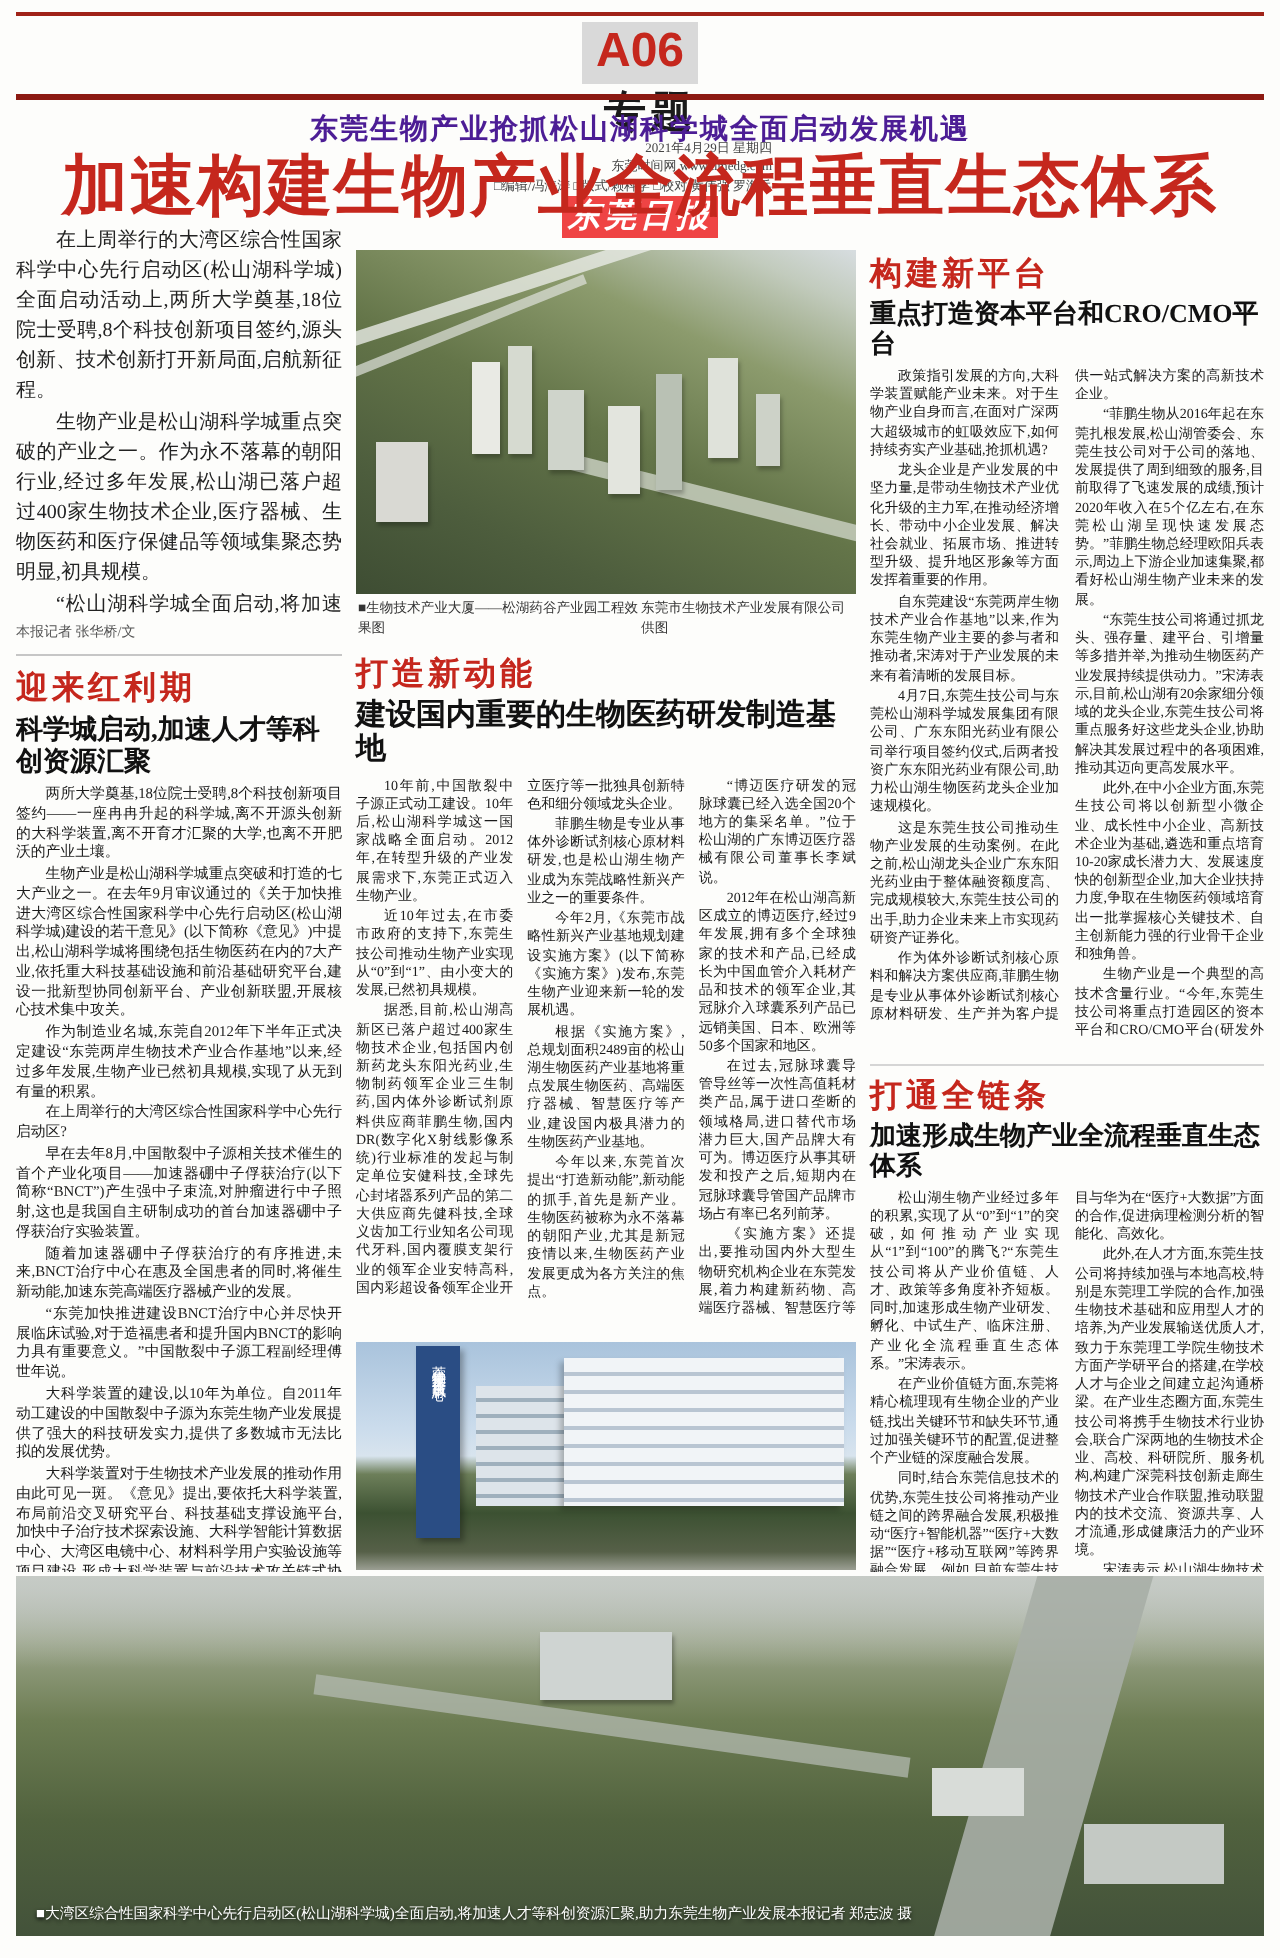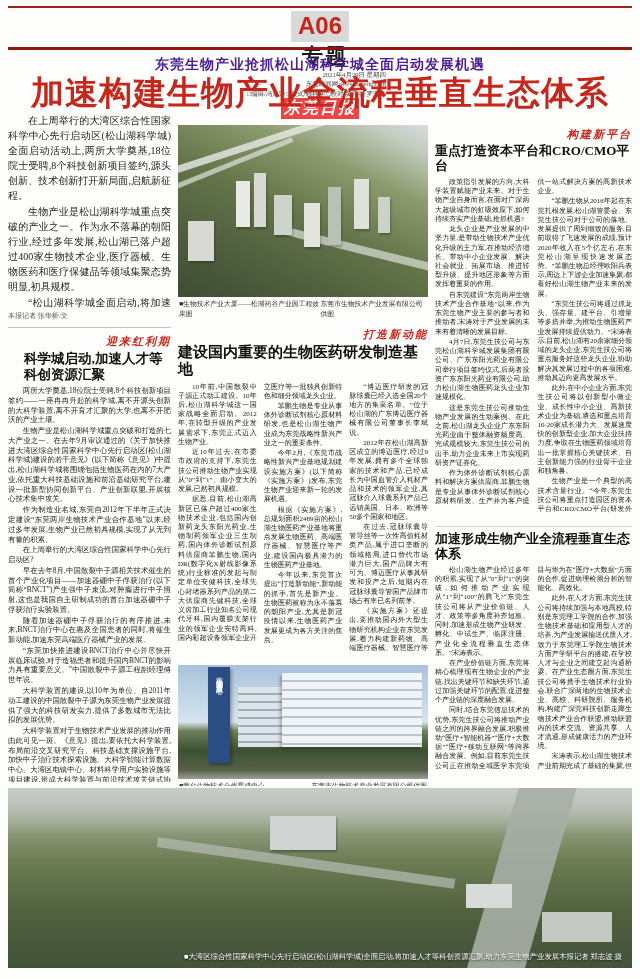--- a/index.html
+++ b/index.html
@@ -22,24 +22,24 @@
   .main-title{position:absolute;top:71px;left:0;width:100%;text-align:center;
               font-size:33px;font-weight:bold;color:#c5271d;letter-spacing:1px;white-space:nowrap;}
   
   .content{position:absolute;top:113px;left:8px;right:8px;height:673px;display:flex;gap:7px;overflow:hidden;}
   .col-left{width:163px;flex:none;}
   .col-mid{width:250px;flex:none;}
   .col-right{flex:1;min-width:0;}
   .para{margin:0 0 1px;text-indent:2em;text-align:justify;}
   .lead{height:196px;overflow:hidden;font-size:10px;line-height:1.5;color:#222;}
   .byline{text-align:left;font-size:7px;color:#555;margin:2px 2px 6px 0;}
-  .kicker{color:#c5271d;font-weight:bold;font-size:11px;text-align:right;letter-spacing:2px;margin:0 0 2px;font-style:italic;}
+  .kicker{color:#c5271d;font-weight:bold;font-size:16px;text-align:left;letter-spacing:2px;margin:0 0 2px;}
   .sec-head{font-weight:bold;color:#111;margin:0 0 4px;line-height:1.15;}
   .s1{border-top:1px solid #c6c6c6;padding-top:6px;}
-  .s1 .sec-head{font-size:13.5px;margin-left:16px;}
+  .s1 .sec-head{font-size:13.5px;}
   .s1 .body{height:396px;overflow:hidden;font-size:7.4px;line-height:1.32;}
   .s2 .sec-head{font-size:15px;}
   .s2 .body{height:276px;overflow:hidden;font-size:7px;line-height:1.32;columns:3;column-gap:7px;}
   .s3 .sec-head,.s4 .sec-head{font-size:13px;}
   .s3 .body{height:340px;overflow:hidden;font-size:7px;line-height:1.32;columns:2;column-gap:8px;}
   .s4 .body{height:206px;overflow:hidden;font-size:7px;line-height:1.32;columns:2;column-gap:8px;}
   .s3{margin-top:14px;}
   .s4{margin-top:8px;border-top:1px solid #d5d5d5;padding-top:5px;}
   
   .caption-row{display:flex;justify-content:space-between;font-size:6.8px;color:#333;margin:2px 1px 0;}
@@ -60,21 +60,21 @@
      display:flex;align-items:flex-start;justify-content:center;box-shadow:2px 2px 3px rgba(0,0,0,.3);}
   .photo-building .sign span{writing-mode:vertical-rl;color:#fff;font-size:7px;letter-spacing:1px;margin-top:4px;}
   .photo-aerial{position:absolute;left:8px;right:8px;top:788px;height:180px;overflow:hidden;
      background:linear-gradient(180deg,#b8bfba 0%,#9aa489 18%,#6d7d53 40%,#51623e 68%,#43523a 100%);}
   .photo-aerial .haze{position:absolute;top:0;left:0;right:0;height:46px;background:linear-gradient(180deg,#c6cbc6,rgba(198,203,198,0));}
   .photo-aerial .road1{position:absolute;right:84px;top:-10px;width:58px;height:220px;background:#a7aea6;transform:skewX(-16deg);opacity:.9;}
   .photo-aerial .road2{position:absolute;right:176px;top:70px;width:300px;height:10px;background:#b3b9b0;transform:rotate(8deg);opacity:.75;}
   .photo-aerial .blk1{position:absolute;left:262px;top:28px;width:66px;height:34px;background:#cfd4d2;box-shadow:1px 2px 2px rgba(0,0,0,.3);}
   .photo-aerial .blk2{position:absolute;right:20px;bottom:26px;width:70px;height:30px;background:#c4c9c4;}
   .photo-aerial .blk3{position:absolute;right:120px;bottom:60px;width:46px;height:24px;background:#d8dcd8;}
-  .aerial-caption{position:absolute;left:10px;right:10px;bottom:6px;display:flex;justify-content:flex-end;
+  .aerial-caption{position:absolute;left:10px;right:10px;bottom:6px;display:flex;justify-content:flex-start;
      color:#fff;font-size:7.4px;text-shadow:0 1px 2px rgba(0,0,0,.8);}
 </style>
 </head>
 <body>
 
 <div class="page">
 
   <div class="rule-top"></div>
 
   <div class="header-row">
@@ -181,20 +181,21 @@
             <p class="para">4月7日,东莞生技公司与东莞松山湖科学城发展集团有限公司、广东东阳光药业有限公司举行项目签约仪式,后两者投资广东东阳光药业有限公司,助力松山湖生物医药龙头企业加速规模化。</p>
             <p class="para">这是东莞生技公司推动生物产业发展的生动案例。在此之前,松山湖龙头企业广东东阳光药业由于整体融资额度高、完成规模较大,东莞生技公司的出手,助力企业未来上市实现药研资产证券化。</p>
             <p class="para">作为体外诊断试剂核心原料和解决方案供应商,菲鹏生物是专业从事体外诊断试剂核心原材料研发、生产并为客户提供一站式解决方案的高新技术企业。</p>
             <p class="para">“菲鹏生物从2016年起在东莞扎根发展,松山湖管委会、东莞生技公司对于公司的落地、发展提供了周到细致的服务,目前取得了飞速发展的成绩,预计2020年收入在5个亿左右,在东莞松山湖呈现快速发展态势。”菲鹏生物总经理欧阳兵表示,周边上下游企业加速集聚,都看好松山湖生物产业未来的发展。</p>
             <p class="para">“东莞生技公司将通过抓龙头、强存量、建平台、引增量等多措并举,为推动生物医药产业发展持续提供动力。”宋涛表示,目前,松山湖有20余家细分领域的龙头企业,东莞生技公司将重点服务好这些龙头企业,协助解决其发展过程中的各项困难,推动其迈向更高发展水平。</p>
             <p class="para">此外,在中小企业方面,东莞生技公司将以创新型小微企业、成长性中小企业、高新技术企业为基础,遴选和重点培育10-20家成长潜力大、发展速度快的创新型企业,加大企业扶持力度,争取在生物医药领域培育出一批掌握核心关键技术、自主创新能力强的行业骨干企业和独角兽。</p>
             <p class="para">生物产业是一个典型的高技术含量行业。“今年,东莞生技公司将重点打造园区的资本平台和CRO/CMO平台(研发外包/生产外包)。在资本平台方面,我们将争取设立规模为40亿元的生物产业基金,重点投资已落户或即将落户松山湖的创新型生技企业,加速企业发展。”宋涛表示,目前东莞市和松山湖在筹建100亿元规模的产业母基金,通过撬动社会资本,有望放大到500亿元的规模。这些资金将重点投资包括生物产业在内的东莞7大战略新兴产业,为生物产业发展提供强大的资本支持。</p>
           </div>
       </div>
       <div class="s4">
+        <div class="kicker">打通全链条</div>
         <div class="sec-head">加速形成生物产业全流程垂直生态体系</div>
         <div class="body">
             <p class="para">松山湖生物产业经过多年的积累,实现了从“0”到“1”的突破,如何推动产业实现从“1”到“100”的腾飞?“东莞生技公司将从产业价值链、人才、政策等多角度补齐短板。同时,加速形成生物产业研发、孵化、中试生产、临床注册、产业化全流程垂直生态体系。”宋涛表示。</p>
             <p class="para">在产业价值链方面,东莞将精心梳理现有生物企业的产业链,找出关键环节和缺失环节,通过加强关键环节的配置,促进整个产业链的深度融合发展。</p>
             <p class="para">同时,结合东莞信息技术的优势,东莞生技公司将推动产业链之间的跨界融合发展,积极推动“医疗+智能机器”“医疗+大数据”“医疗+移动互联网”等跨界融合发展。例如,目前东莞生技公司正在推动全域医学东莞项目与华为在“医疗+大数据”方面的合作,促进病理检测分析的智能化、高效化。</p>
             <p class="para">此外,在人才方面,东莞生技公司将持续加强与本地高校,特别是东莞理工学院的合作,加强生物技术基础和应用型人才的培养,为产业发展输送优质人才,致力于东莞理工学院生物技术方面产学研平台的搭建,在学校人才与企业之间建立起沟通桥梁。在产业生态圈方面,东莞生技公司将携手生物技术行业协会,联合广深两地的生物技术企业、高校、科研院所、服务机构,构建广深莞科技创新走廊生物技术产业合作联盟,推动联盟内的技术交流、资源共享、人才流通,形成健康活力的产业环境。</p>
             <p class="para">宋涛表示,松山湖生物技术产业前期完成了基础的集聚,但是分布还是相对分散,没有形成专业化园区、服务中心。</p>
           </div>
       </div>
     </div>

